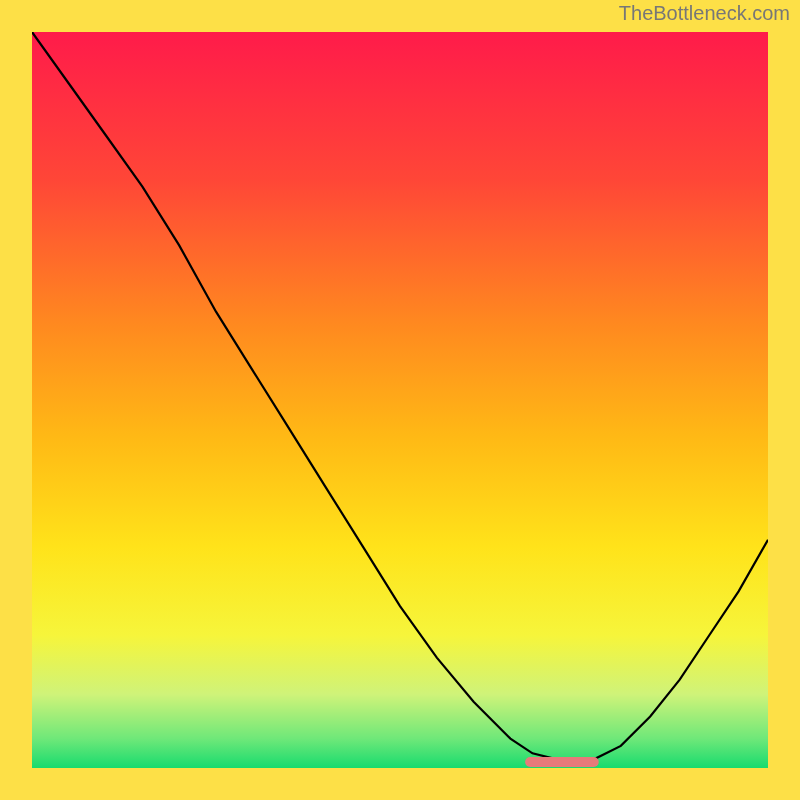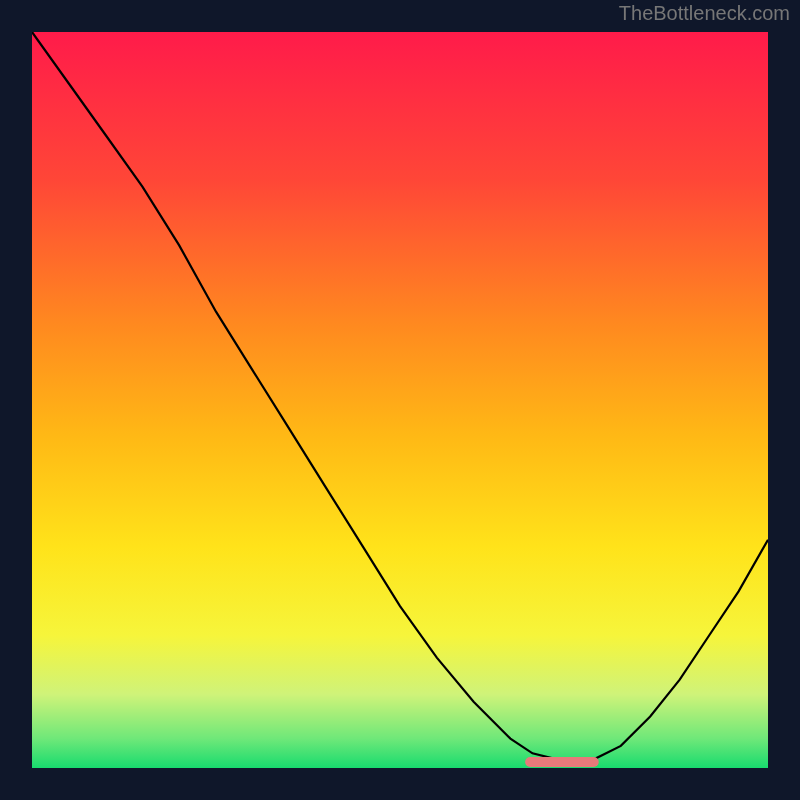--- a/index.html
+++ b/index.html
@@ -1,16 +1,16 @@
 <!DOCTYPE html>
 <html><head>
 <meta charset="utf-8">
 <style>
 html,body{margin:0;padding:0;width:800px;height:800px;background:#fff}
-.outer{width:800px;height:800px;position:relative;background:#0f172a}
+.outer{width:800px;height:800px;position:relative;background:#fde047}
 .watermark{position:absolute;top:2px;right:10px;color:#777;font:20px Arial,sans-serif}
 .plot{position:absolute;left:32px;top:32px;width:736px;height:736px;overflow:hidden}
 .bg{width:100%;height:100%;display:block}
 svg.curve{position:absolute;left:0;top:0}
 </style>
 </head>
 <body>
 
 <div class="outer">
   <div class="watermark">TheBottleneck.com</div>

